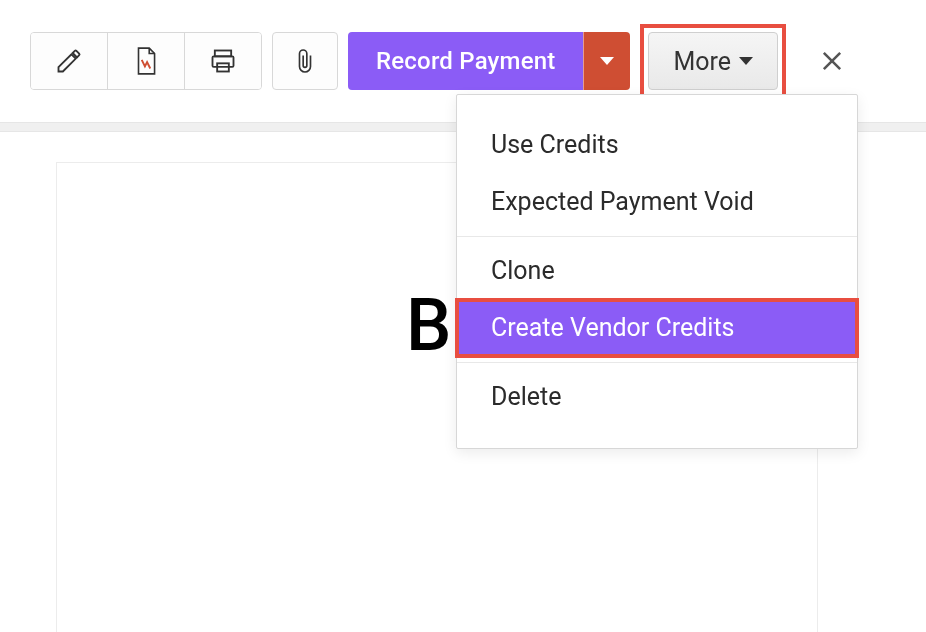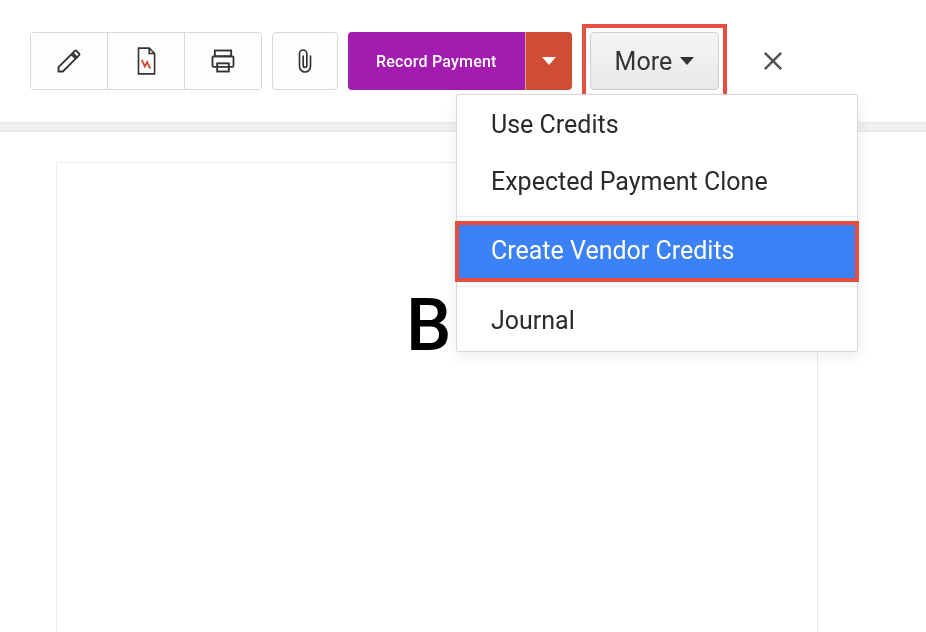--- a/index.html
+++ b/index.html
@@ -54,23 +54,23 @@
   }
 
   .split-btn {
     display: inline-flex;
     border-radius: 4px;
     overflow: hidden;
     height: 58px;
     cursor: pointer;
   }
   .split-btn .main {
-    background: #a21caf;
+    background: #8b5cf6;
     color: #fff;
-    font-size: 16px;
+    font-size: 24px;
     font-weight: 500;
     display: flex;
     align-items: center;
     padding: 0 28px;
     letter-spacing: 0.2px;
   }
   .split-btn .caret-part {
     background: #cf4e33;
     border-left: 1px solid rgba(255,255,255,0.45);
     width: 46px;
@@ -143,36 +143,36 @@
   .dropdown {
     position: absolute;
     left: 456px;
     top: 94px;
     width: 400px;
     background: #fff;
     border: 1px solid #d7d7d7;
     border-radius: 2px;
     box-shadow: 0 4px 14px rgba(0,0,0,0.08);
     z-index: 50;
-    padding: 2px 0;
+    padding: 22px 0;
   }
   .dropdown .item {
     font-size: 25px;
     color: #2b2b2b;
     padding: 12px 34px;
     cursor: pointer;
     line-height: 1.3;
   }
   .dropdown hr {
     border: none;
     border-top: 1px solid #e8e8e8;
     margin: 6px 0;
   }
   .dropdown .item.selected {
-    background: #3b82f6;
+    background: #8b5cf6;
     color: #fff;
     outline: 4px solid #e84e40;
     outline-offset: -2px;
     position: relative;
     z-index: 2;
   }
 
   svg { display: block; }
   .caret {
     width: 0; height: 0;
@@ -251,18 +251,19 @@
 <div class="divider"></div>
 
 <div class="doc-area">
   <div class="paper"></div>
 </div>
 
 <div class="paper-glyph">B</div>
 
 <div class="dropdown" id="more-dropdown">
     <div class="item">Use Credits</div>
-    <div class="item">Expected Payment Clone</div>
+    <div class="item">Expected Payment Void</div>
     <hr>
+    <div class="item">Clone</div>
     <div class="item selected">Create Vendor Credits</div>
     <hr>
-    <div class="item">Journal</div>
+    <div class="item">Delete</div>
   </div>
 
 </body></html>

